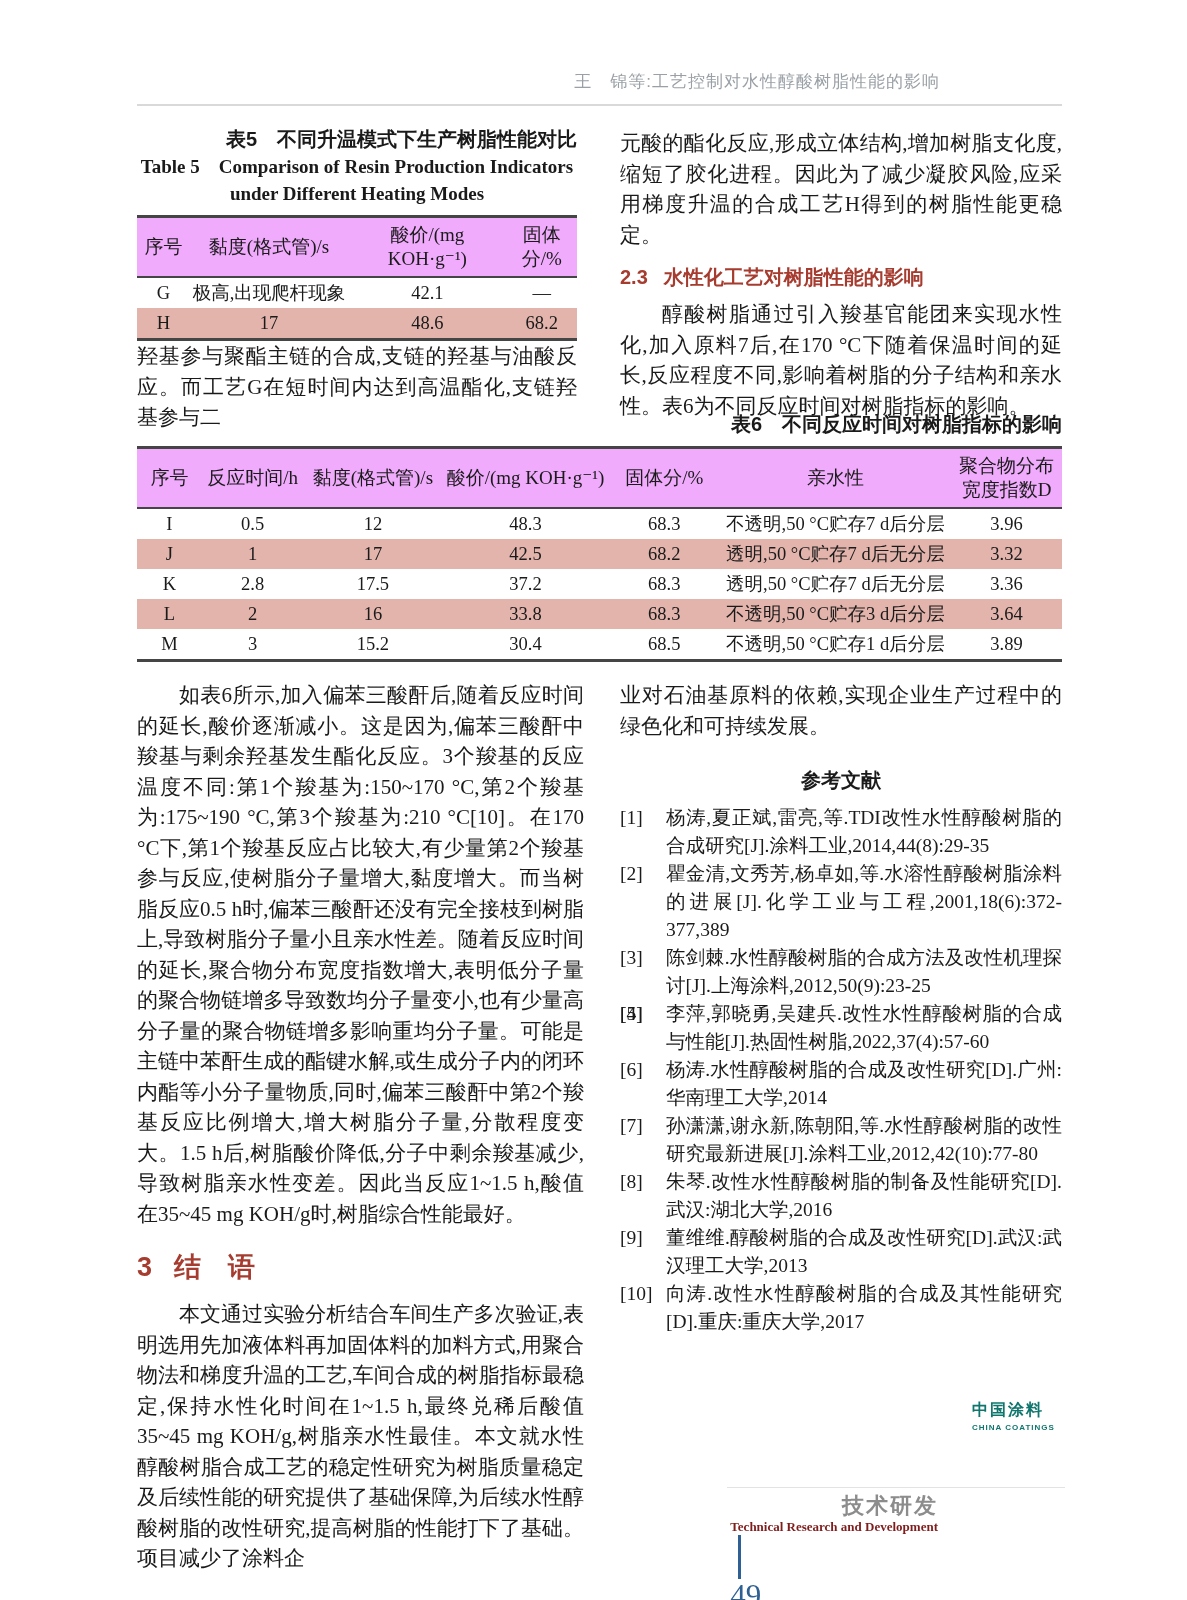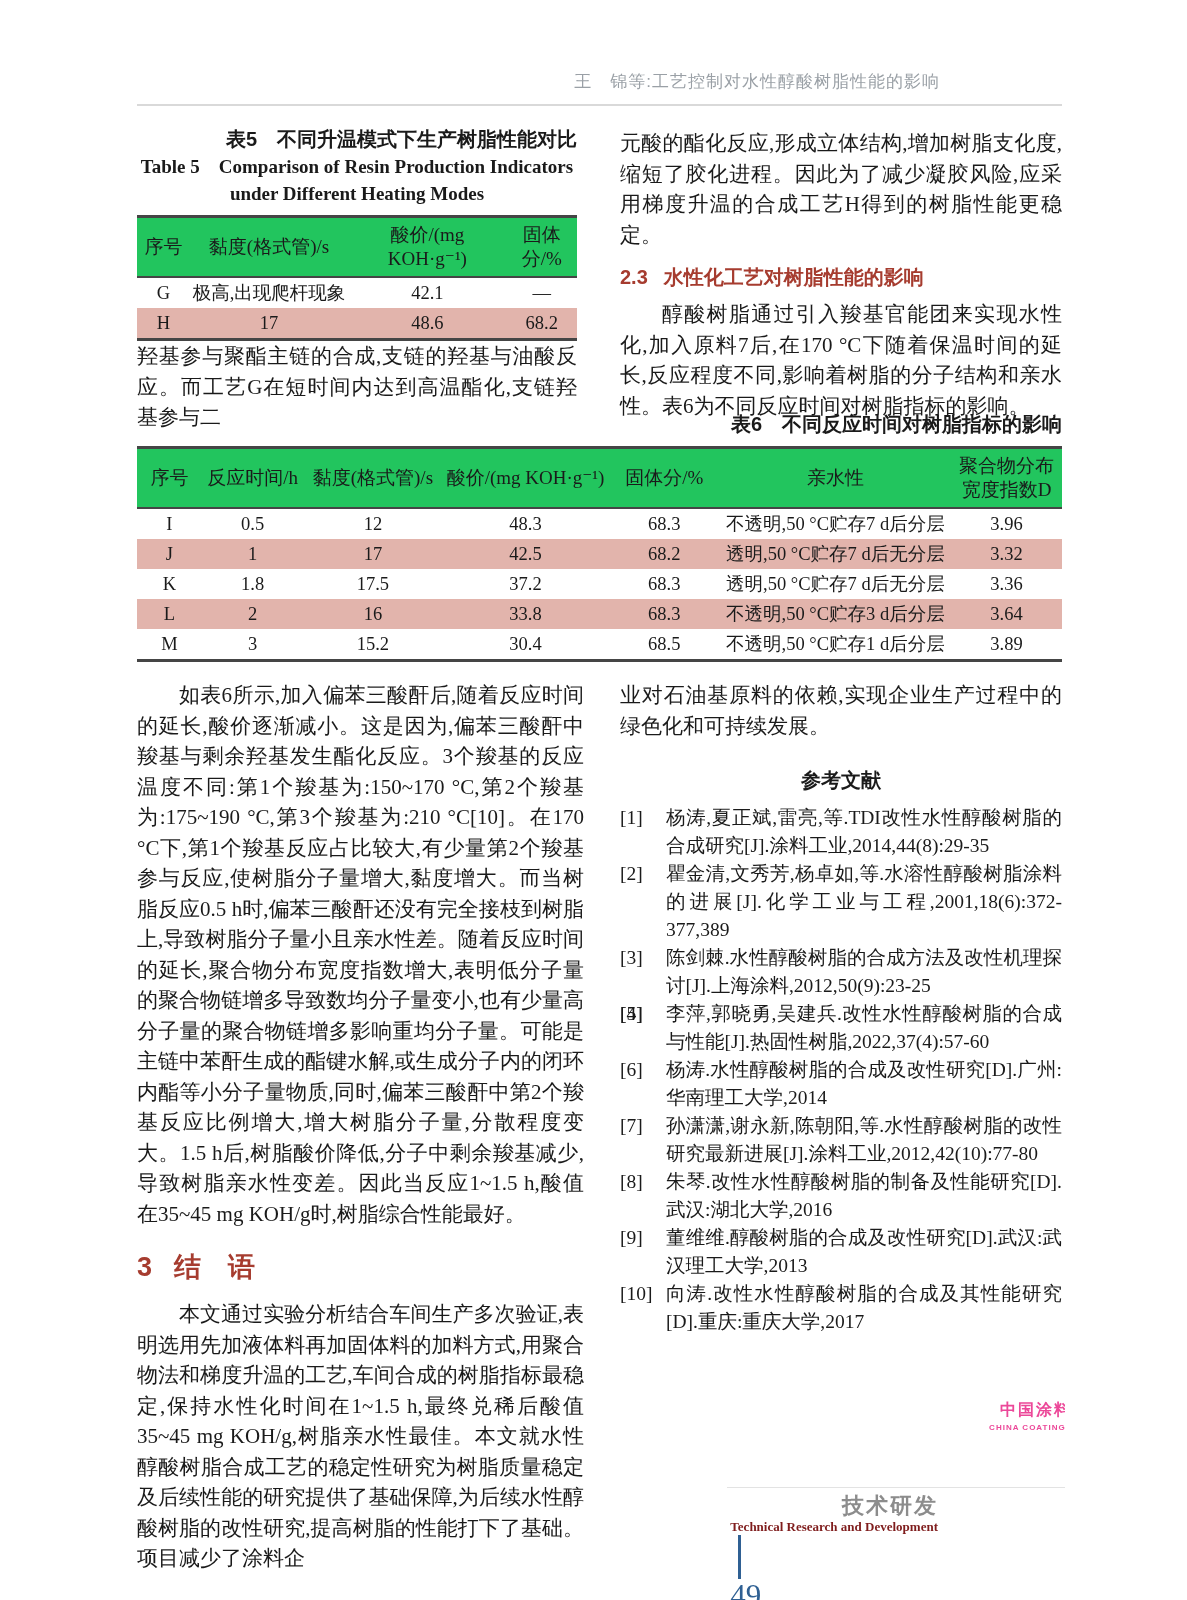--- a/index.html
+++ b/index.html
@@ -25,21 +25,21 @@
   .t6wrap { position:absolute; left:137px; top:410px; width:925px; }
   .lb { position:absolute; left:137px; top:680px; width:447px; }
   .rb { position:absolute; left:620px; top:680px; width:442px; }
 
   .cap-zh { text-align:right; font-weight:bold; font-size:20px;
             font-family:"Liberation Sans","DejaVu Sans",sans-serif; line-height:28px; }
   .cap-en { text-align:center; font-weight:bold; font-size:19px; line-height:27px; }
 
   table { border-collapse:collapse; width:100%;
           border-top:3px solid #454545; border-bottom:3px solid #454545; margin-top:8px; }
-  thead { background:#22c55e; }
+  thead { background:#f0abfc; }
   thead th { font-weight:normal; font-size:19px; padding:5px 2px; line-height:24px; border-bottom:2px solid #454545; }
   tbody td { text-align:center; font-size:18.5px; padding:3px 2px; line-height:24px; white-space:nowrap; }
   .t5 tbody tr:nth-child(even) { background:#e2b4ac; }
   .t6 tbody tr:nth-child(even) { background:#e2b4ac; }
 
   p.body-text { margin:0; font-size:21px; line-height:30.5px; text-align:justify; }
   .indent { text-indent:2em; }
   .mt14 { margin-top:14px; }
 
   .sec-heading {
@@ -51,21 +51,21 @@
     color:#a63c2f; font-weight:bold; font-size:27px; margin:20px 0 14px 0;
     font-family:"Liberation Sans","DejaVu Sans",sans-serif;
   }
   .big-heading .sec-num { margin-right:22px; }
 
   .refs-title { text-align:center; font-weight:bold; font-size:20px; margin:26px 0 10px 0; }
   .ref-item { position:relative; padding-left:46px; font-size:19.5px; line-height:28px; text-align:justify; margin:0; }
   .ref-marker { position:absolute; left:0; top:0; }
 
   
-  .logo { position:absolute; left:972px; top:1400px; width:100px; text-align:right; color:#ec4899; }
+  .logo { position:absolute; left:972px; top:1400px; width:100px; text-align:left; color:#0f766e; }
   .logo-zh { font-weight:bold; font-size:16px; letter-spacing:2px;
              font-family:"Liberation Sans","DejaVu Sans",sans-serif; }
   .logo-en { font-weight:bold; font-size:8px; letter-spacing:1px; margin-top:2px;
              font-family:"Liberation Sans","DejaVu Sans",sans-serif; }
 
   
   .footer-rule { position:absolute; top:1487px; left:727px; width:460px; height:0; border-top:1px solid #e3e3e3; }
   .footer { position:absolute; top:1494px; right:127px; display:flex; align-items:flex-start;flex-direction:column; }
   .f-left { text-align:right; }
   .f-zh { color:#8c8c8c; font-weight:bold; font-size:22px; line-height:24px;
@@ -164,21 +164,21 @@
           <td>J</td>
           <td>1</td>
           <td>17</td>
           <td>42.5</td>
           <td>68.2</td>
           <td>透明,50 °C贮存7 d后无分层</td>
           <td>3.32</td>
         </tr>
         <tr>
           <td>K</td>
-          <td>1.8</td>
+          <td>2.8</td>
           <td>17.5</td>
           <td>37.2</td>
           <td>68.3</td>
           <td>透明,50 °C贮存7 d后无分层</td>
           <td>3.36</td>
         </tr>
         <tr>
           <td>L</td>
           <td>2</td>
           <td>16</td>

